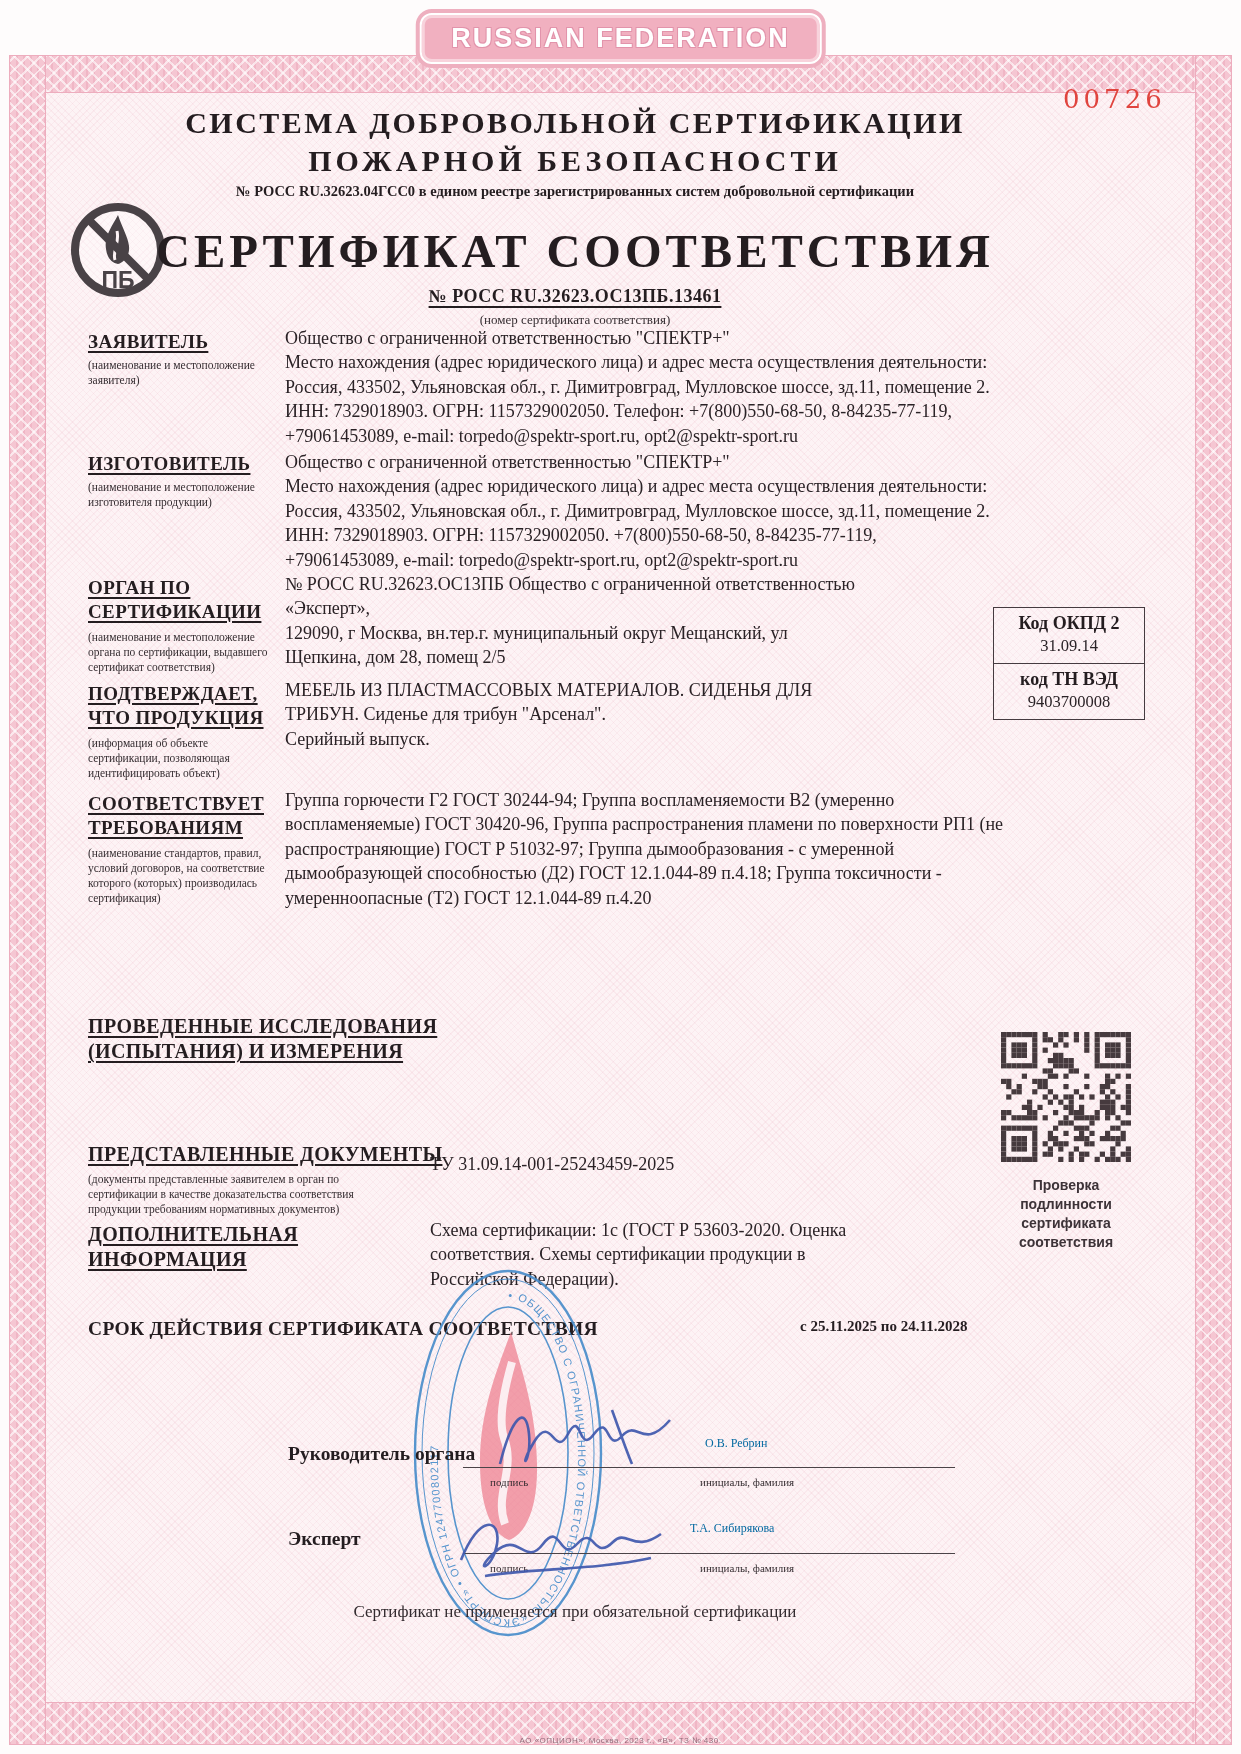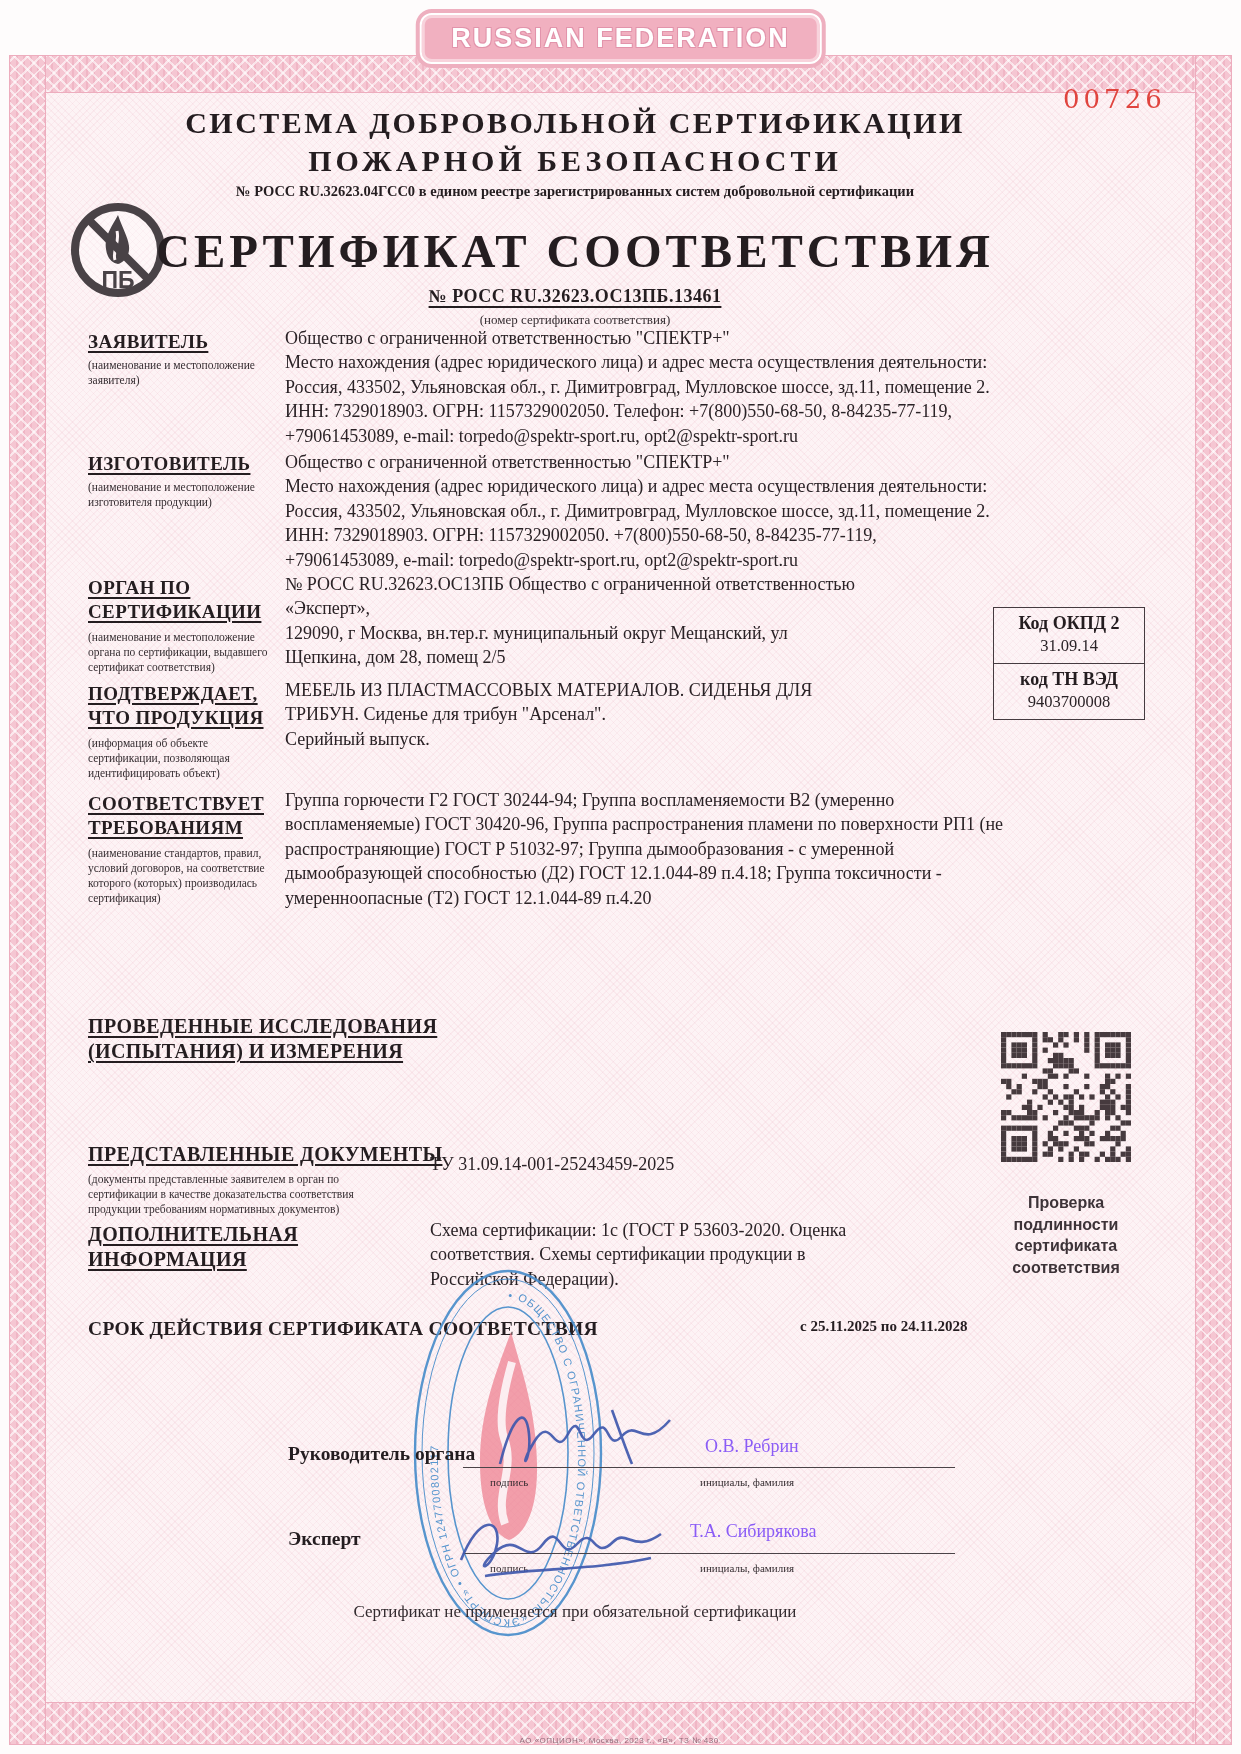--- a/index.html
+++ b/index.html
@@ -75,30 +75,30 @@
     position:absolute;left:993px;top:607px;width:150px;
     border:1.5px solid #453b40;text-align:center;background:rgba(255,255,255,.12);
   }
   .okpd-cell{padding:5px 4px 7px 4px;}
   .okpd-cell + .okpd-cell{border-top:1.5px solid #453b40;}
   .okpd-label{font-weight:bold;font-size:18px;color:#241d20;}
   .okpd-value{font-size:16.5px;margin-top:2px;color:#2a2226;}
 
   .qr-block{position:absolute;left:998px;top:1032px;width:136px;text-align:center;}
   .qr-cap{
-    margin-top:26px;font-family:"Liberation Sans",sans-serif;font-weight:bold;
-    font-size:16px;line-height:1.35;color:#3d3338;white-space:pre-line;
+    margin-top:10px;font-family:"Liberation Sans",sans-serif;font-weight:bold;
+    font-size:14px;line-height:1.35;color:#3d3338;white-space:pre-line;
   }
 
   .validity-label{position:absolute;left:88px;top:1318px;font-weight:bold;font-size:19.5px;letter-spacing:.3px;color:#241d20;white-space:nowrap;}
   .validity-value{position:absolute;left:800px;top:1318px;font-weight:bold;font-size:15px;color:#241d20;white-space:nowrap;}
 
   .sig-role{position:absolute;font-weight:bold;font-size:19.5px;color:#241d20;white-space:nowrap;}
   .sig-line{position:absolute;border-bottom:1.4px solid#4a4347;height:0;width:492px;left:463px;}
-  .sig-name{position:absolute;font-size:18px;color:#8b5cf6;white-space:nowrap;}
+  .sig-name{position:absolute;font-size:12px;color:#0369a1;white-space:nowrap;}
   .sig-cap{position:absolute;font-size:11px;color:#362e32;white-space:nowrap;}
 
   .stamp{position:absolute;left:408px;top:1262px;opacity:.92;}
   .signature-svg{position:absolute;}
 
   .footer-note{
     position:absolute;left:60px;width:1030px;top:1602px;text-align:center;
     font-size:17px;color:#332b2f;
   }
   .imprint{

